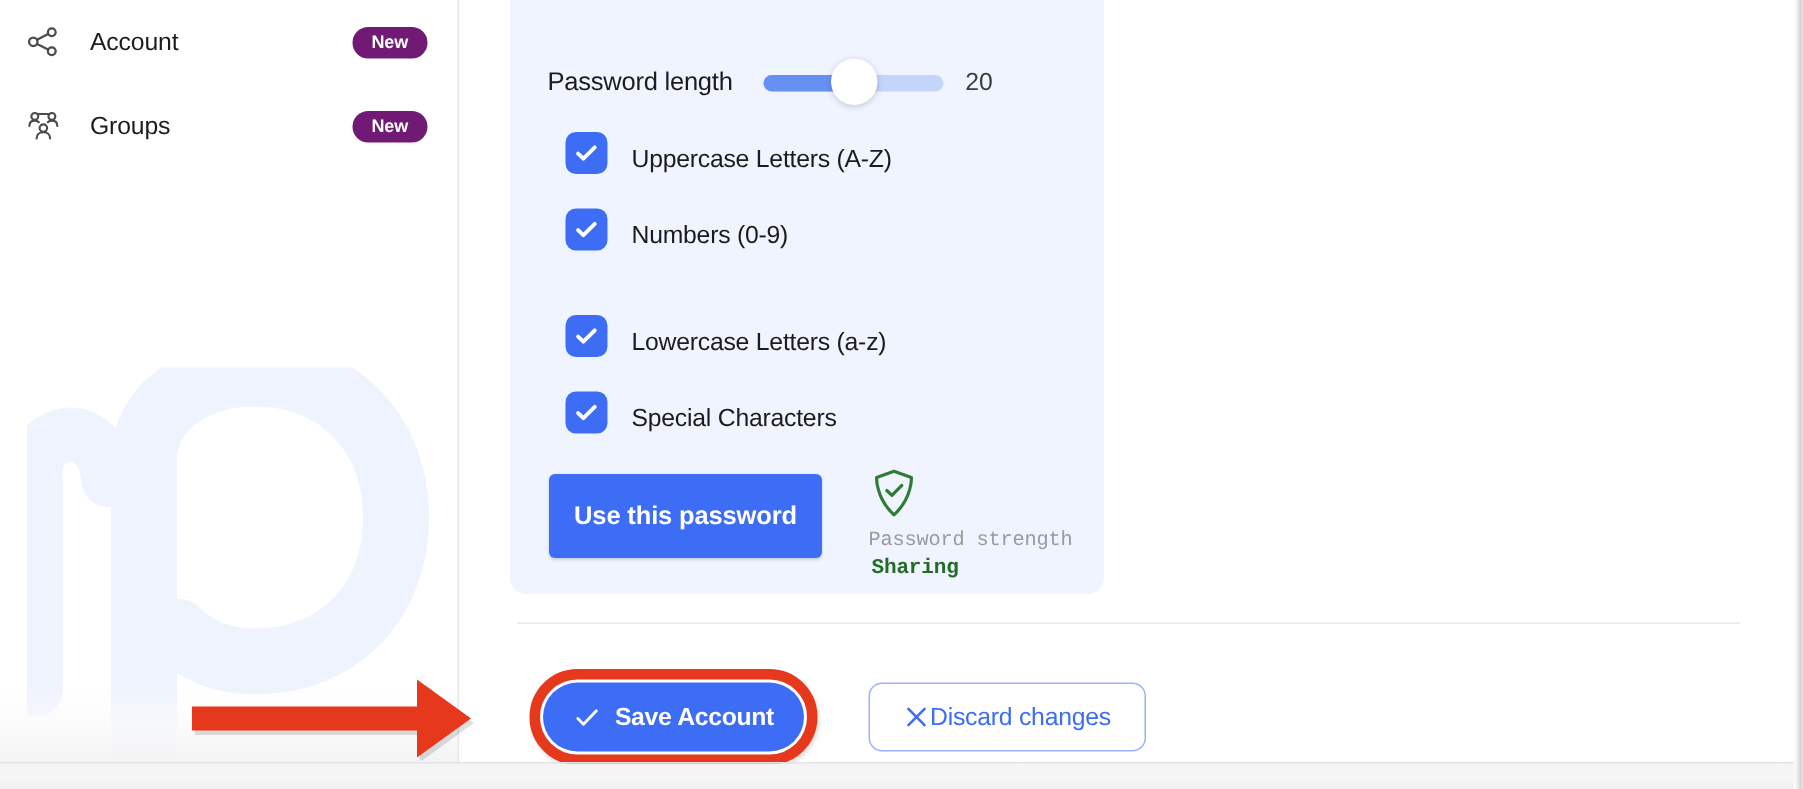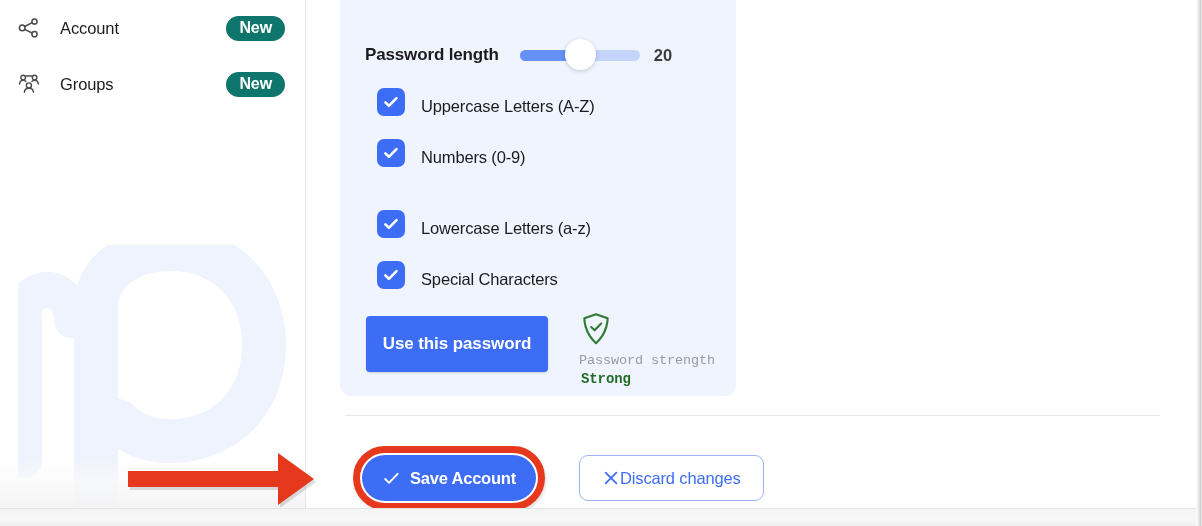--- a/index.html
+++ b/index.html
@@ -65,24 +65,24 @@
     margin-right: 18px;
     flex: 0 0 26px;
   }
   .nav-label {
     font-size: 16.5px;
     color: #1c1c1e;
     letter-spacing: -0.1px;
     flex: 1 1 auto;
   }
   .badge-new {
-    font-size: 16px;
+    font-size: 12px;
     font-weight: 600;
     color: #ffffff;
-    background: #0f766e;
+    background: #701a75;
     border-radius: 14px;
     padding: 4px 13px 5px 13px;
     line-height: 1;
     letter-spacing: -0.1px;
   }
 
   
   .main {
     position: absolute; left: 306px; top: 0; width: 890px; height: 510px;
     background: #ffffff;
@@ -92,21 +92,21 @@
   
   .gen-panel {
     position: absolute; left: 34px; top: -22px;
     width: 396px; height: 418px;
     background: #f0f4fe;
     border-radius: 11px;
   }
   .gen-row-length {
     position: absolute; left: 25px; top: 62px;
     width: 350px; height: 30px;
-    display: flex; align-items: center; font-weight: bold;
+    display: flex; align-items: center;
   }
   .gen-label {
     font-size: 17px; color: #1c1c1e; letter-spacing: -0.15px;
   }
   .slider {
     position: relative;
     width: 120px; height: 30px;
     margin-left: 21px;
     cursor: pointer;
   }
@@ -356,21 +356,21 @@
       <button class="btn-use">Use this password</button>
 
       <div class="strength-block">
         <span class="strength-icon">
           <svg width="30" height="34" viewBox="0 0 30 34" fill="none" stroke="#2f7a34" stroke-width="2.1">
             <path d="M15 2.2 L26.6 6.3 C26.6 6.3 27.2 20.2 15 31.2 C2.8 20.2 3.4 6.3 3.4 6.3 Z" stroke-linejoin="round"></path>
             <path d="M10.2 15.0 L13.6 18.3 L20.2 11.6" stroke-linecap="round" stroke-linejoin="round"></path>
           </svg>
         </span>
         <span class="strength-caption">Password strength</span>
-        <span class="strength-value">Strong</span>
+        <span class="strength-value">Sharing</span>
       </div>
     </section>
 
     <div class="bottom-divider"></div>
 
     <div class="actions">
       <span class="btn-save-wrap">
         <button class="btn-save">
           <svg width="19" height="19" viewBox="0 0 19 19" fill="none" stroke="#ffffff" stroke-width="1.9" stroke-linecap="round" stroke-linejoin="round">
             <path d="M3.2 10.0 L7.0 13.8 L15.6 4.8"></path>

